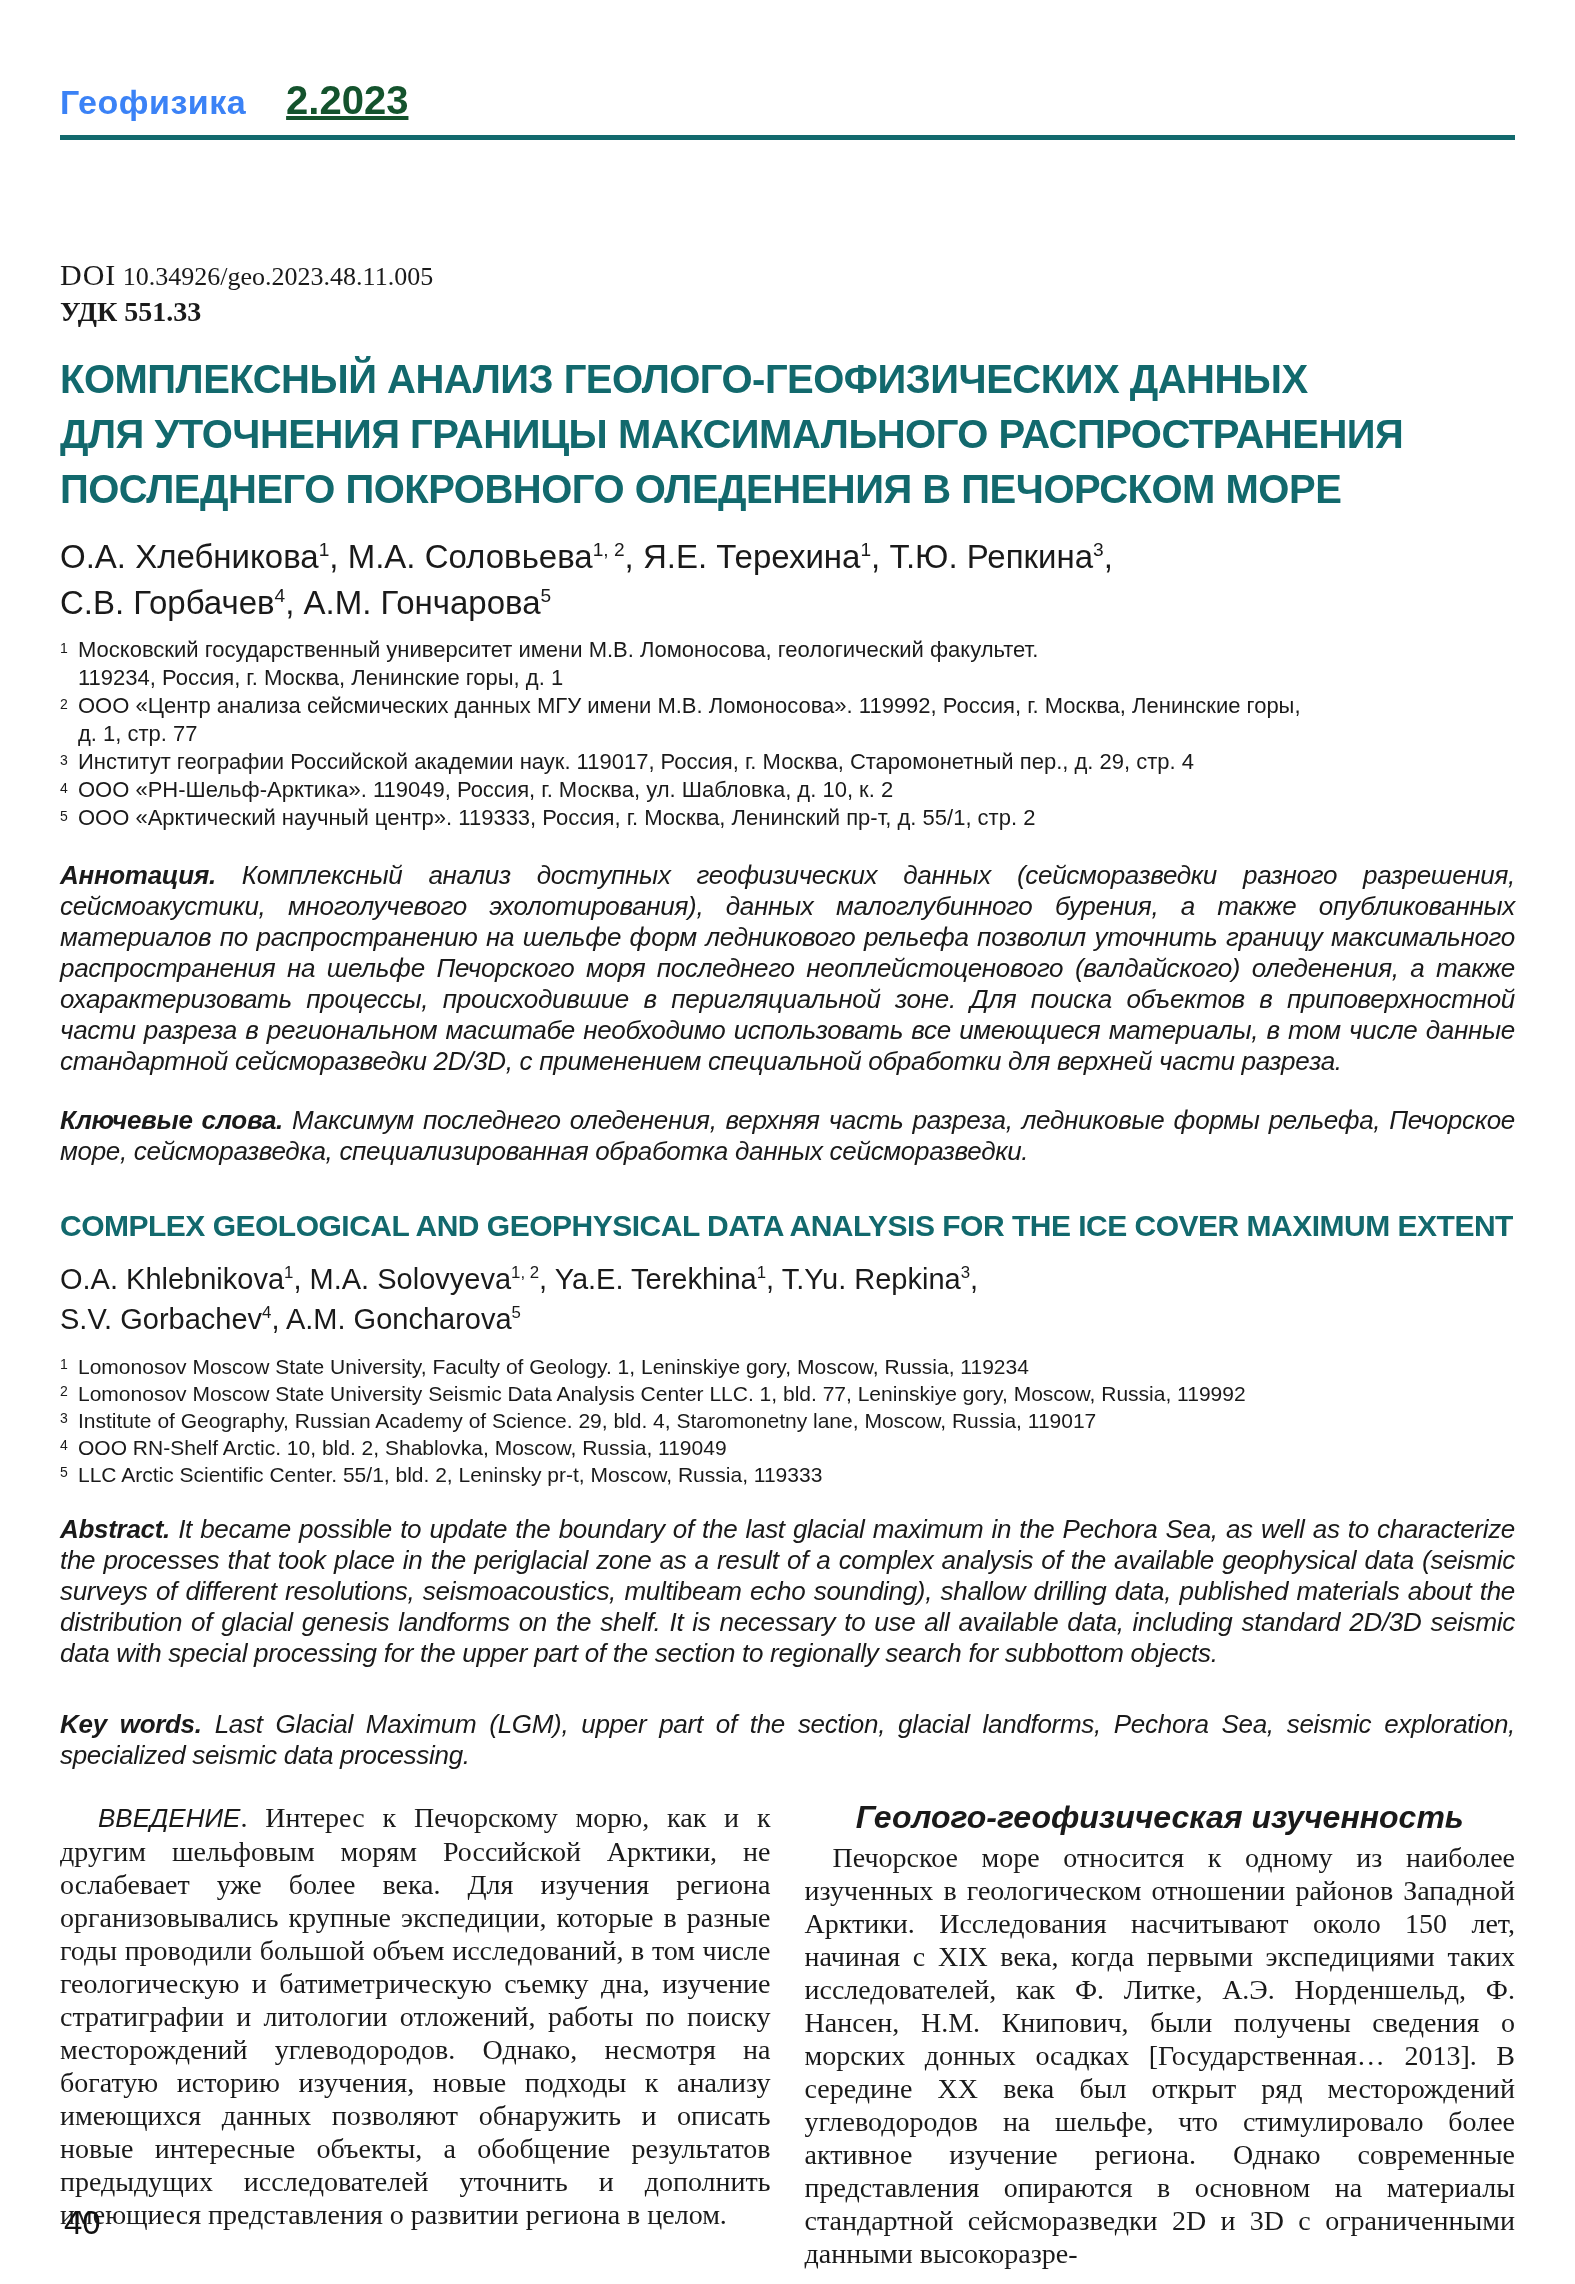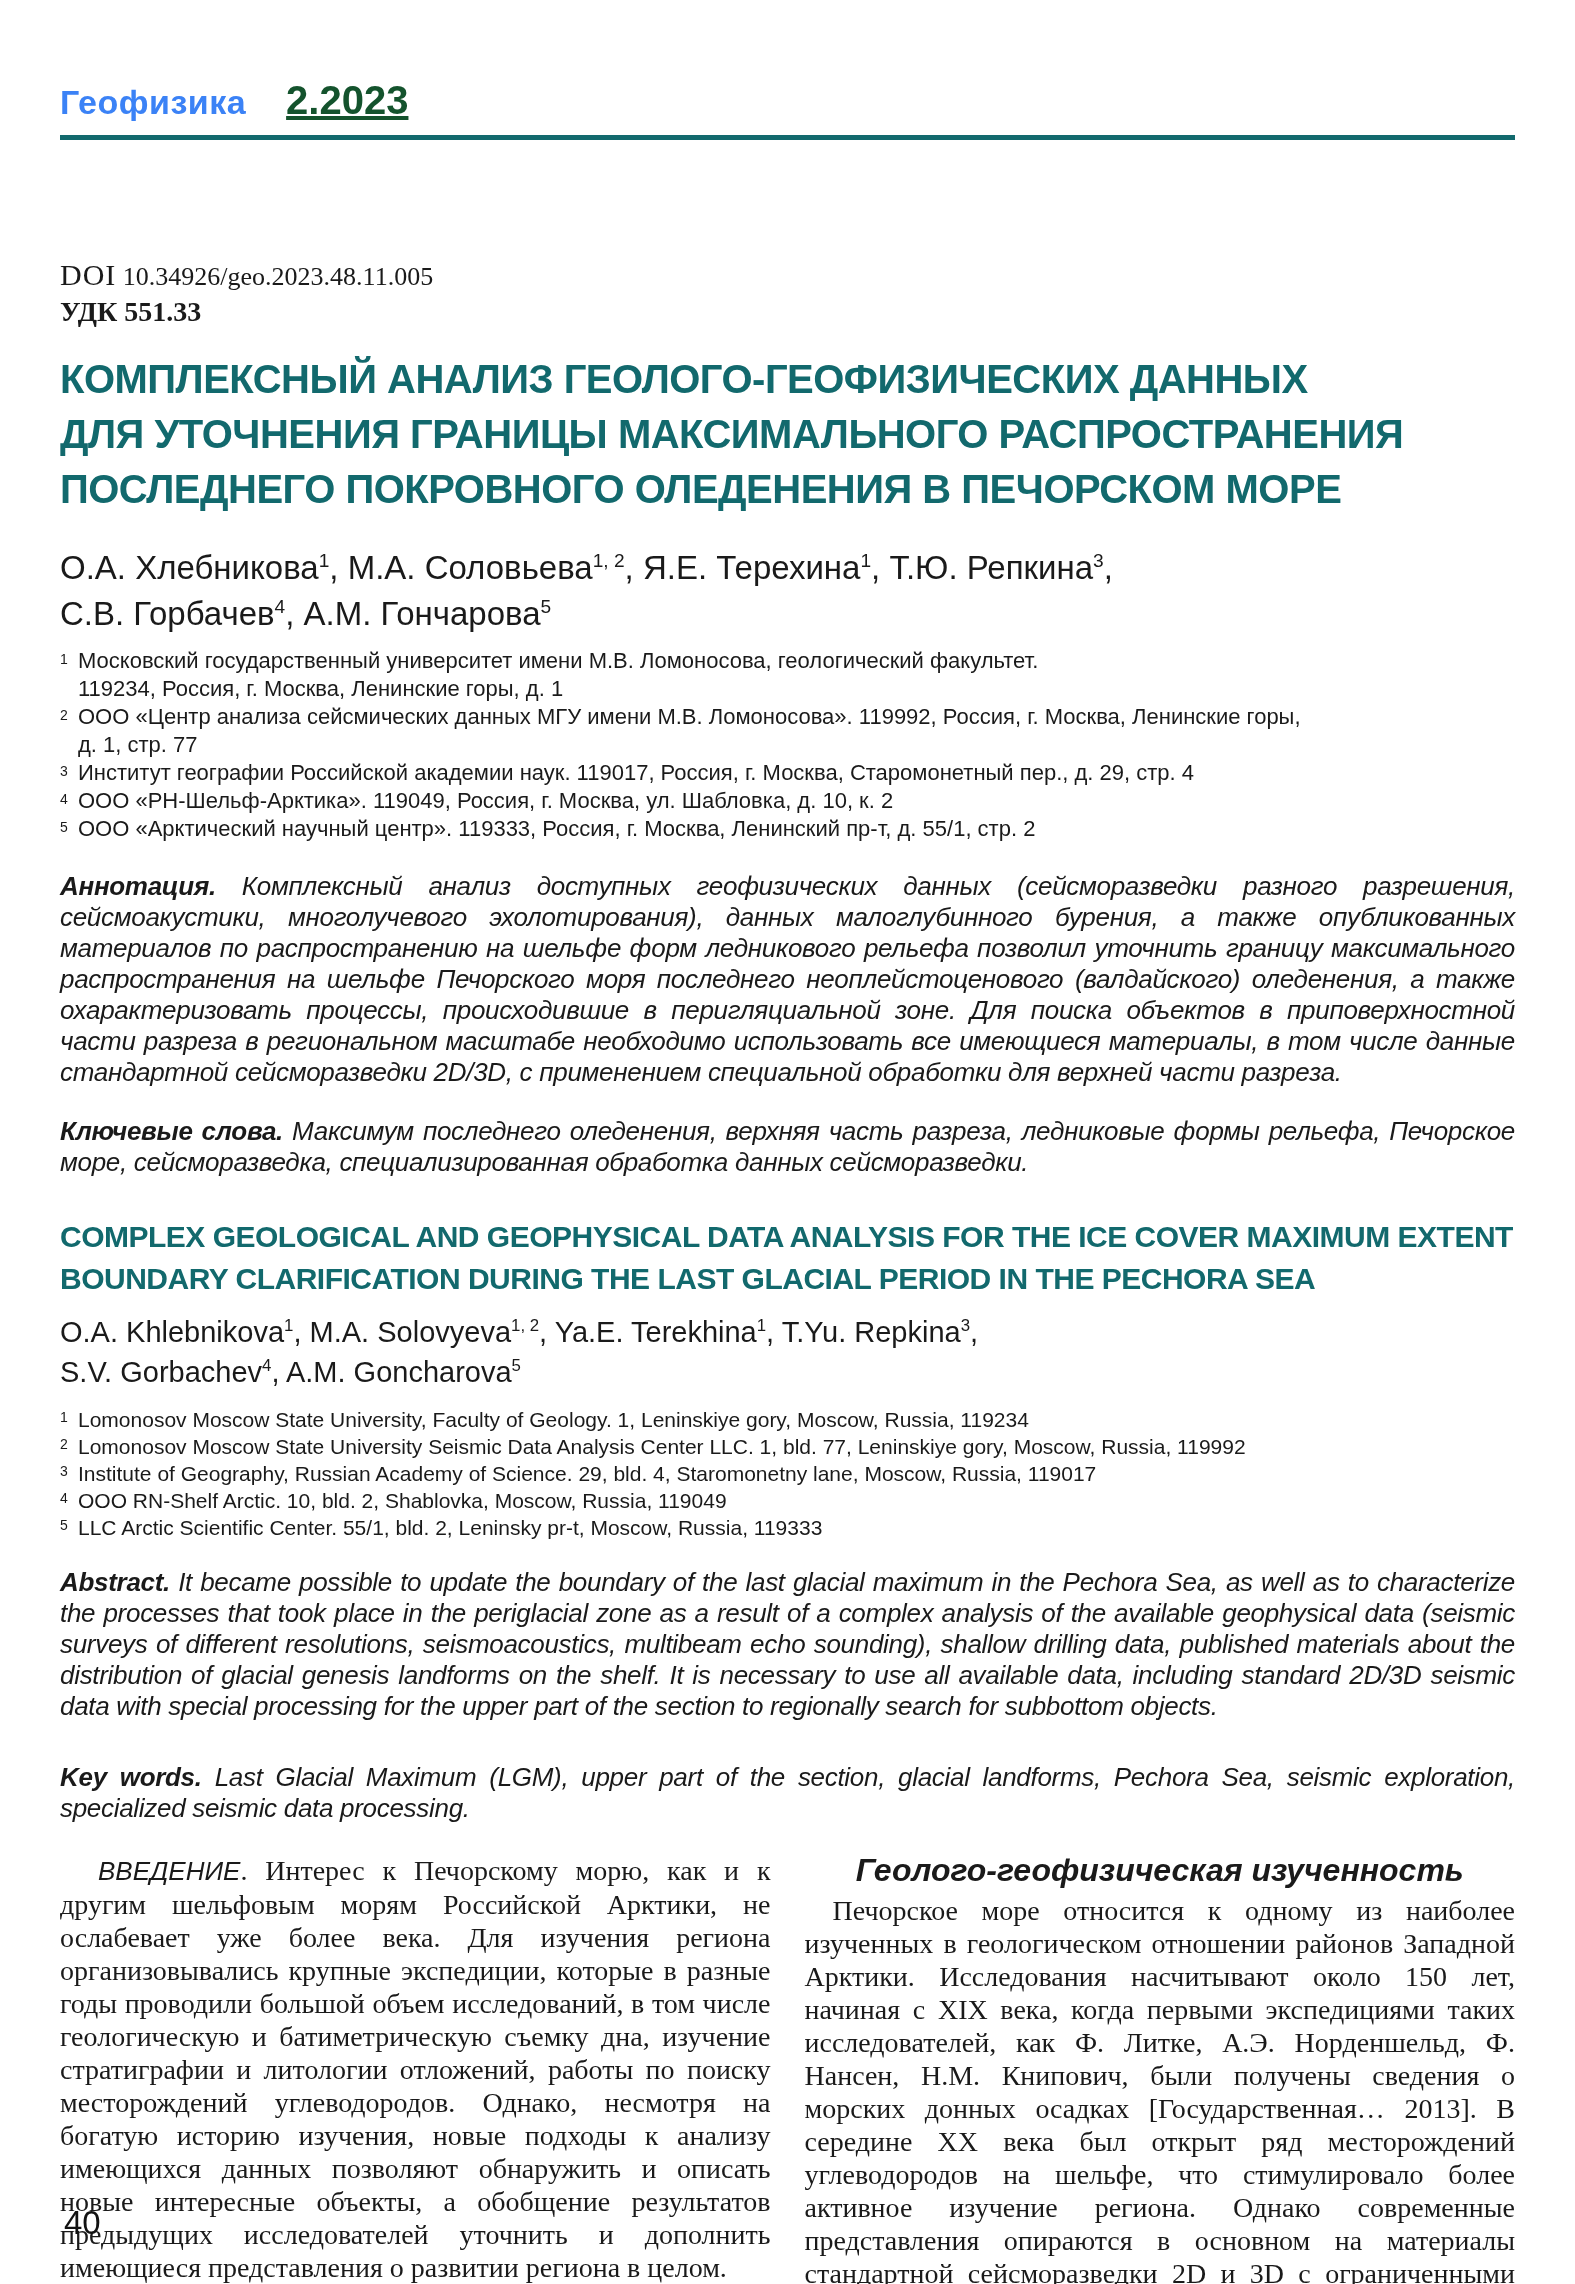--- a/index.html
+++ b/index.html
@@ -15,21 +15,21 @@
   .journal-issue{color:#14532d;font-size:40px;font-weight:bold;text-decoration:underline;}
   .header-rule{margin-top:12px;height:5px;background:#12696d;}
   
   .meta{margin-top:118px;font-family:"Liberation Serif",serif;}
   .doi-line{font-size:26px;}
   .doi-label{font-size:30px;letter-spacing:1px;}
   .udk-line{margin-top:4px;font-size:28px;font-weight:bold;}
   
   .title-ru{margin-top:24px;color:#12696d;font-weight:bold;font-size:40px;line-height:55px;letter-spacing:-.5px;}
   
-  .authors{margin-top:28px;font-size:33px;line-height:46px;}
+  .authors{margin-top:17px;font-size:33px;line-height:46px;}
   .authors sup{font-size:.58em;line-height:0;}
   
   .affiliations{margin-top:10px;font-size:22px;line-height:28px;}
   .aff{position:relative;padding-left:18px;}
   .aff > sup{position:absolute;left:0;top:-2px;font-size:14px;}
   .aff-text{white-space:pre-line;}
   
   .ital-par{font-style:italic;font-size:26px;line-height:31px;text-align:justify;letter-spacing:-.3px;}
   .annotation{margin-top:28px;}
   .kw-ru{margin-top:28px;}
@@ -97,21 +97,20 @@
     <div class="aff"><sup>4</sup><span class="aff-text">ООО «РН-Шельф-Арктика». 119049, Россия, г. Москва, ул. Шабловка, д. 10, к. 2</span></div>
     <div class="aff"><sup>5</sup><span class="aff-text">ООО «Арктический научный центр». 119333, Россия, г. Москва, Ленинский пр-т, д. 55/1, стр. 2</span></div>
   </div>
 
   <p class="ital-par annotation"><span class="par-label">Аннотация.</span><span> Комплексный анализ доступных геофизических данных (сейсморазведки разного разрешения, сейсмоакустики, многолучевого эхолотирования), данных малоглубинного бурения, а также опубликованных материалов по распространению на шельфе форм ледникового рельефа позволил уточнить границу максимального распространения на шельфе Печорского моря последнего неоплейстоценового (валдайского) оледенения, а также охарактеризовать процессы, происходившие в перигляциальной зоне. Для поиска объектов в приповерхностной части разреза в региональном масштабе необходимо использовать все имеющиеся материалы, в том числе данные стандартной сейсморазведки 2D/3D, с применением специальной обработки для верхней части разреза.</span></p>
 
   <p class="ital-par kw-ru"><span class="par-label">Ключевые слова.</span><span> Максимум последнего оледенения, верхняя часть разреза, ледниковые формы рельефа, Печорское море, сейсморазведка, специализированная обработка данных сейсморазведки.</span></p>
 
   <h2 class="title-en" style="margin:38px 0 0 0;">
     <div>COMPLEX GEOLOGICAL AND GEOPHYSICAL DATA ANALYSIS FOR THE ICE COVER MAXIMUM EXTENT</div>
-    <div>BOUNDARY CLARIFICATION DURING THE LAST GLACIAL PERIOD IN THE PECHORA SEA</div>
   </h2>
 
   <div class="authors authors-en">
     <div>
       <span class="author"><span>O.A. Khlebnikova</span><sup>1</sup><span>, </span></span><span class="author"><span>M.A. Solovyeva</span><sup>1, 2</sup><span>, </span></span><span class="author"><span>Ya.E. Terekhina</span><sup>1</sup><span>, </span></span><span class="author"><span>T.Yu. Repkina</span><sup>3</sup><span>,</span></span>
     </div>
     <div>
       <span class="author"><span>S.V. Gorbachev</span><sup>4</sup><span>, </span></span><span class="author"><span>A.M. Goncharova</span><sup>5</sup><span></span></span>
     </div>
   </div>

